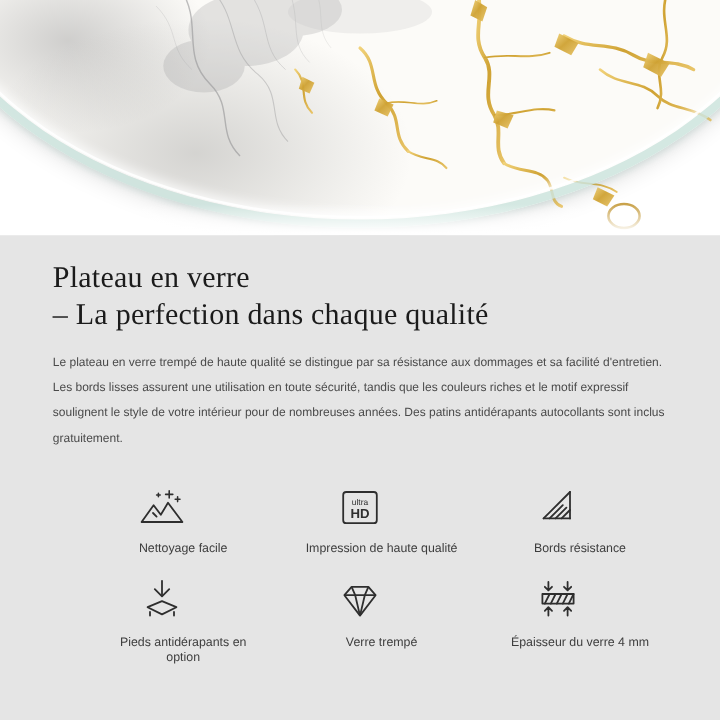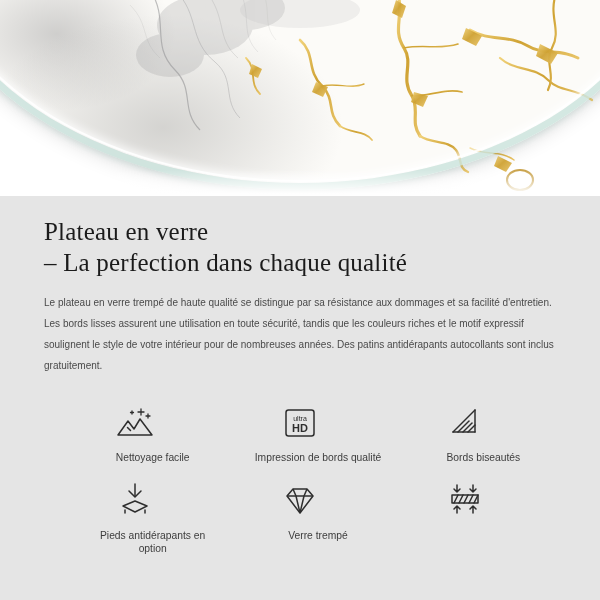--- a/index.html
+++ b/index.html
@@ -226,37 +226,37 @@
       </div>
 
       <div class="feature">
         <div class="feature-icon">
           <svg width="42" height="36" viewBox="0 0 42 36">
             <rect x="7" y="5" width="28" height="26" rx="2.5" fill="none" stroke="#2e2e2e" stroke-width="1.5"></rect>
             <text x="21" y="16" text-anchor="middle" font-family="Liberation Sans, sans-serif" font-size="7" fill="#2e2e2e">ultra</text>
             <text x="21" y="27" text-anchor="middle" font-family="Liberation Sans, sans-serif" font-size="11" font-weight="bold" fill="#2e2e2e">HD</text>
           </svg>
         </div>
-        <div class="feature-label">Impression de bords qualité</div>
+        <div class="feature-label">Impression de haute qualité</div>
       </div>
 
       <div class="feature">
         <div class="feature-icon">
           <svg width="42" height="36" viewBox="0 0 42 36">
             <g fill="none" stroke="#2e2e2e" stroke-width="1.5" stroke-linecap="round">
               <path d="M9 27 L31 5"></path>
               <path d="M9 27 L31 27"></path>
               <path d="M31 27 L31 5"></path>
               <path d="M14 27 L25 16"></path>
               <path d="M19 27 L28 18"></path>
               <path d="M24 27 L31 20"></path>
             </g>
           </svg>
         </div>
-        <div class="feature-label">Bords biseautés</div>
+        <div class="feature-label">Bords résistance</div>
       </div>
 
       <div class="feature">
         <div class="feature-icon">
           <svg width="42" height="38" viewBox="0 0 42 38">
             <g fill="none" stroke="#2e2e2e" stroke-width="1.5" stroke-linejoin="round" stroke-linecap="round">
               <path d="M21 2 L21 14"></path>
               <path d="M15 9 L21 15 L27 9"></path>
               <path d="M9 24 L21 19 L33 24 L21 30 Z"></path>
               <path d="M11 28 L11 31"></path>
@@ -287,17 +287,18 @@
             <g fill="none" stroke="#2e2e2e" stroke-width="1.5" stroke-linecap="round" stroke-linejoin="round">
               <path d="M13 3 L13 10 M10 7 L13 10 L16 7"></path>
               <path d="M29 3 L29 10 M26 7 L29 10 L32 7"></path>
               <rect x="8" y="13" width="26" height="8"></rect>
               <path d="M10 21 L14 13 M15 21 L19 13 M20 21 L24 13 M25 21 L29 13 M30 21 L34 13"></path>
               <path d="M13 31 L13 24 M10 27 L13 24 L16 27"></path>
               <path d="M29 31 L29 24 M26 27 L29 24 L32 27"></path>
             </g>
           </svg>
         </div>
+        <div class="feature-label">Épaisseur du verre 4 mm</div>
       </div>
 
     </div>
   </div>
 </div>
 
 </body></html>

